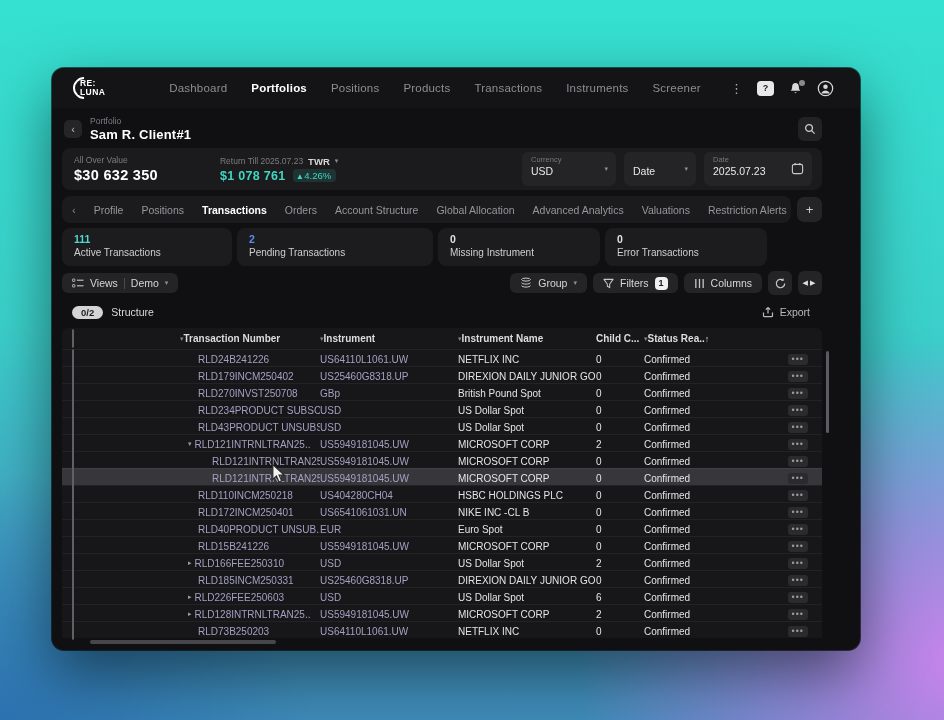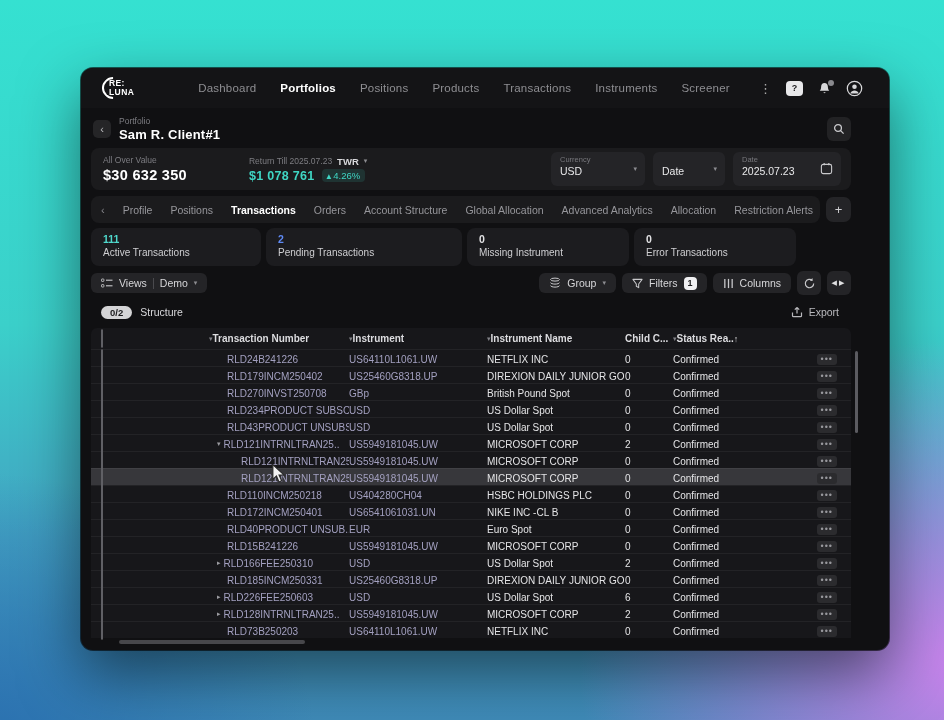--- a/index.html
+++ b/index.html
@@ -6,21 +6,21 @@
   html,body { width:944px; height:720px; overflow:hidden; }
   body {
     font-family:"Liberation Sans","DejaVu Sans",sans-serif;
     background:
       radial-gradient(620px 520px at 102% 92%, rgba(209,130,238,.95), rgba(209,130,238,0) 62%),
       radial-gradient(560px 460px at -2% 104%, rgba(40,110,175,.95), rgba(40,110,175,0) 60%),
       linear-gradient(to bottom, #35e1d1 0%, #3bd0ca 45%, #43a2c2 75%, #3f8bb9 100%);
     position:relative;
   }
   .window {
-    position:absolute; left:81px; top:68px; width:808px; height:582px;
+    position:absolute; left:52px; top:68px; width:808px; height:582px;
     background:#101012; border-radius:12px; overflow:hidden;
     box-shadow:0 24px 60px rgba(0,0,0,.5), 0 0 0 1px rgba(0,0,0,.6);
     color:#e6e6e8;
   }
   
   .navbar { height:40px; display:flex; align-items:center; padding:0 26px 0 28px; background:#141416; }
   .logo { display:flex; align-items:center; gap:0; margin-right:64px; position:relative; }
   .logo-arc { width:22px; height:22px; border:2px solid #fff; border-radius:50%;
     border-right-color:transparent; border-bottom-color:transparent; transform:rotate(-45deg);
     position:absolute; left:-7px; top:-2px; }
@@ -229,21 +229,21 @@
   <div class="tabs-row">
     <div class="tabs-bar" id="tabs-bar">
       <span class="tab-scroll">‹</span>
     <span class="tab">Profile</span>
         <span class="tab">Positions</span>
         <span class="tab active">Transactions</span>
         <span class="tab">Orders</span>
         <span class="tab">Account Structure</span>
         <span class="tab">Global Allocation</span>
         <span class="tab">Advanced Analytics</span>
-        <span class="tab">Allocation</span>
+        <span class="tab">Valuations</span>
         <span class="tab">Restriction Alerts</span>
       </div>
     <span class="tab-add">+</span>
   </div>
 
   <div class="cards-row" id="cards-row">
       <div class="sum-card" style="width: 170px;">
         <div class="sum-count" style="color: rgb(79, 216, 204);">111</div>
         <div class="sum-label">Active Transactions</div>
       </div>

